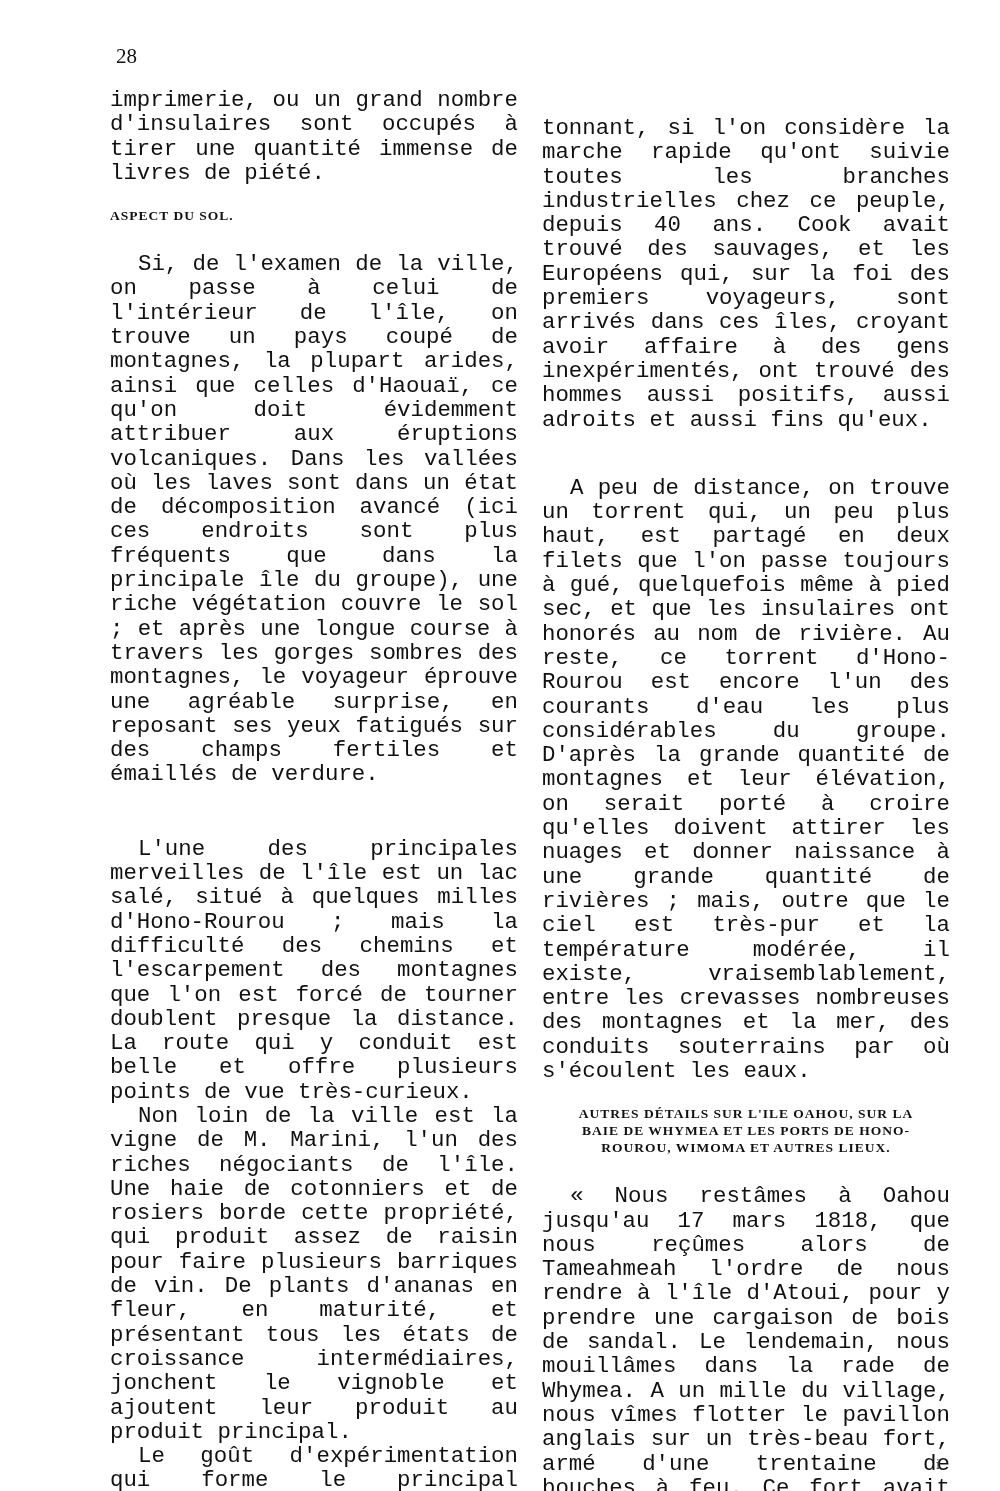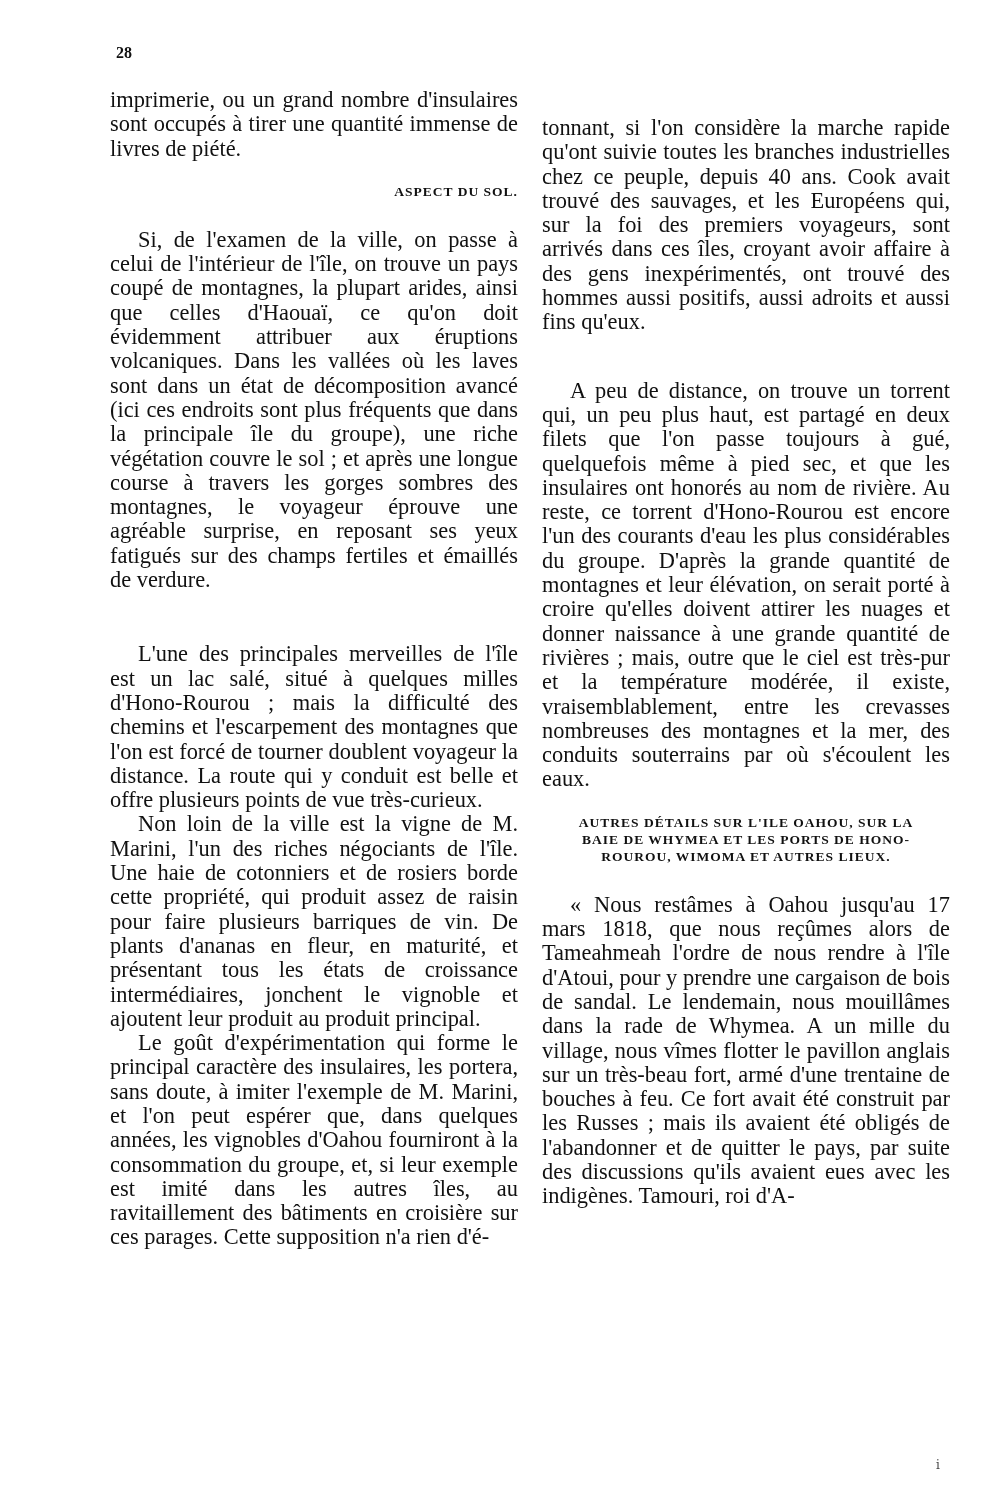--- a/index.html
+++ b/index.html
@@ -5,39 +5,39 @@
     html, body { margin: 0; padding: 0; background: #ffffff; }
     body {
       width: 1000px; height: 1491px; position: relative; overflow: hidden;
       font-family: "DejaVu Serif", "Liberation Serif", serif;
       color: #111111;
     }
     .page-header {
       position: absolute; top: 44px; left: 110px; width: 838px; height: 30px;
     }
     .page-number {
-      position: absolute; left: 6px; top: 0; font-size: 16px; font-weight: bold;
+      position: absolute; left: 6px; top: 0; font-size: 21px; font-weight: normal;
       font-family: "Liberation Serif", serif;
     }
     .running-title {
       position: absolute; left: 0; right: 0; top: 0; text-align: center;
       font-size: 20px; letter-spacing: 2px; font-family: "Liberation Serif", serif;
     }
     .column {
       position: absolute; top: 88px; width: 408px;
       font-family: "Liberation Serif", serif;
       font-size: 22.4px; line-height: 24.3px;
       text-align: justify;
     }
     .col-left { left: 110px; }
     .col-right { left: 542px; margin-top: 28px; }
-    p { margin: 0; }
+    p { margin: 0; font-family: Liberation Mono, monospace; }
     .indent { text-indent: 28px; }
     .section-heading {
-      text-align: right; font-size: 13.5px; font-weight: bold;
+      text-align: left; font-size: 13.5px; font-weight: bold;
       letter-spacing: 1px; line-height: 17px; text-transform: uppercase;
       margin: 0;
     }
     .section-heading.hanging { text-align: center; }
     .spacer-m { height: 22px; }
     .spacer-l { height: 28px; }
     .footer-mark {
       position: absolute; left: 936px; top: 1458px; font-size: 12px; color: #444;
     }
   </style>
@@ -49,21 +49,21 @@
 </div>
 
 <div class="column col-left">
   <p>imprimerie, ou un grand nombre d'insulaires sont occupés à tirer une quantité immense de livres de piété.</p>
   <div class="spacer-m"></div>
   <h3 class="section-heading">ASPECT DU SOL.</h3>
   <div class="spacer-l"></div>
   <p class="indent">Si, de l'examen de la ville, on passe à celui de l'intérieur de l'île, on trouve un pays coupé de montagnes, la plupart arides, ainsi que celles d'Haouaï, ce qu'on doit évidemment attribuer aux éruptions volcaniques. Dans les vallées où les laves sont dans un état de décomposition avancé (ici ces endroits sont plus fréquents que dans la principale île du groupe), une riche végétation couvre le sol ; et après une longue course à travers les gorges sombres des montagnes, le voyageur éprouve une agréable surprise, en reposant ses yeux fatigués sur des champs fertiles et émaillés de verdure.</p>
   <div class="spacer-l"></div>
   <div class="spacer-m"></div>
-  <p class="indent">L'une des principales merveilles de l'île est un lac salé, situé à quelques milles d'Hono-Rourou ; mais la difficulté des chemins et l'escarpement des montagnes que l'on est forcé de tourner doublent voyageur la distance. La route qui y conduit est belle et offre plusieurs points de vue très-curieux.</p>
+  <p class="indent">L'une des principales merveilles de l'île est un lac salé, situé à quelques milles d'Hono-Rourou ; mais la difficulté des chemins et l'escarpement des montagnes que l'on est forcé de tourner doublent presque la distance. La route qui y conduit est belle et offre plusieurs points de vue très-curieux.</p>
   <p class="indent">Non loin de la ville est la vigne de M. Marini, l'un des riches négociants de l'île. Une haie de cotonniers et de rosiers borde cette propriété, qui produit assez de raisin pour faire plusieurs barriques de vin. De plants d'ananas en fleur, en maturité, et présentant tous les états de croissance intermédiaires, jonchent le vignoble et ajoutent leur produit au produit principal.</p>
   <p class="indent">Le goût d'expérimentation qui forme le principal caractère des insulaires, les portera, sans doute, à imiter l'exemple de M. Marini, et l'on peut espérer que, dans quelques années, les vignobles d'Oahou fourniront à la consommation du groupe, et, si leur exemple est imité dans les autres îles, au ravitaillement des bâtiments en croisière sur ces parages. Cette supposition n'a rien d'é-</p>
 </div>
 
 <div class="column col-right">
   <p>tonnant, si l'on considère la marche rapide qu'ont suivie toutes les branches industrielles chez ce peuple, depuis 40 ans. Cook avait trouvé des sauvages, et les Européens qui, sur la foi des premiers voyageurs, sont arrivés dans ces îles, croyant avoir affaire à des gens inexpérimentés, ont trouvé des hommes aussi positifs, aussi adroits et aussi fins qu'eux.</p>
   <div class="spacer-m"></div>
   <div class="spacer-m"></div>
   <p class="indent">A peu de distance, on trouve un torrent qui, un peu plus haut, est partagé en deux filets que l'on passe toujours à gué, quelquefois même à pied sec, et que les insulaires ont honorés au nom de rivière. Au reste, ce torrent d'Hono-Rourou est encore l'un des courants d'eau les plus considérables du groupe. D'après la grande quantité de montagnes et leur élévation, on serait porté à croire qu'elles doivent attirer les nuages et donner naissance à une grande quantité de rivières ; mais, outre que le ciel est très-pur et la température modérée, il existe, vraisemblablement, entre les crevasses nombreuses des montagnes et la mer, des conduits souterrains par où s'écoulent les eaux.</p>
   <div class="spacer-m"></div>

